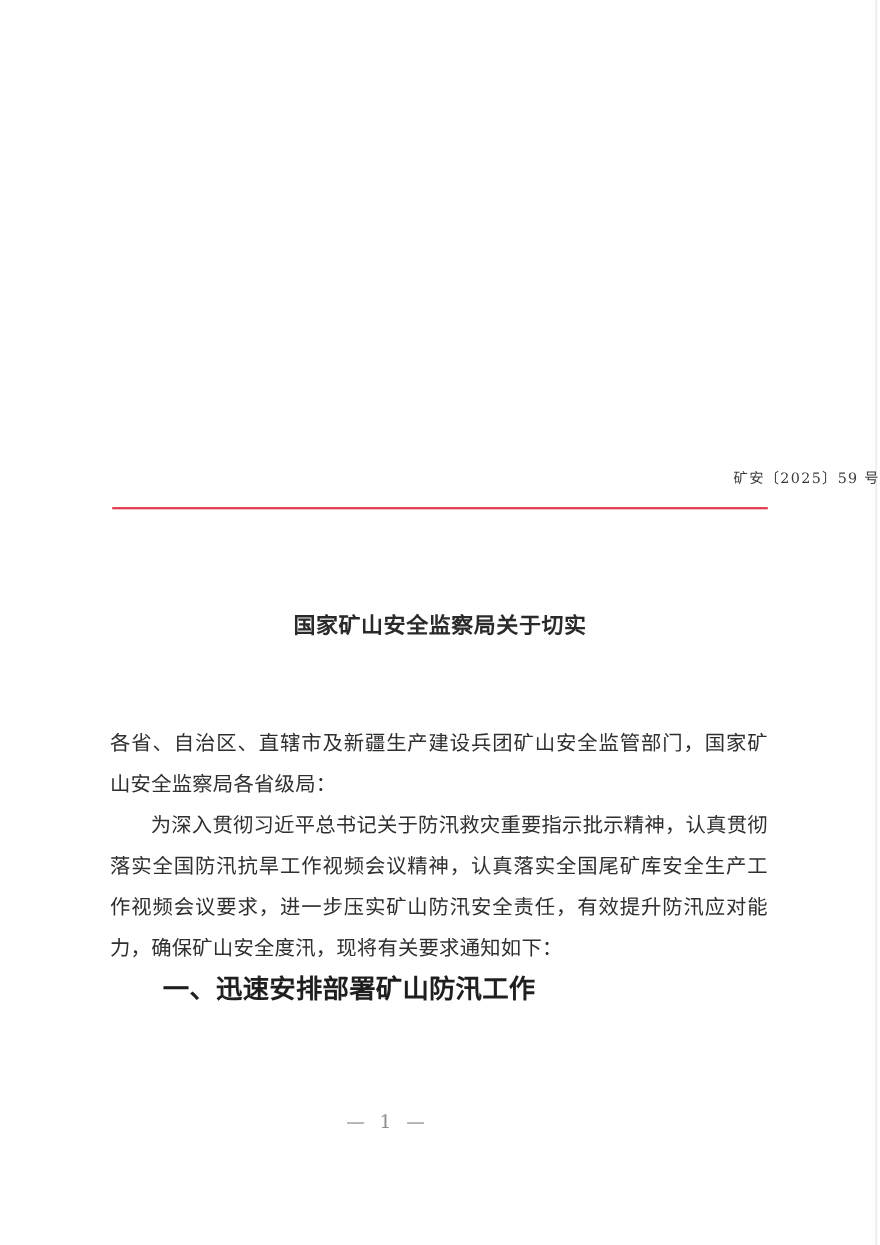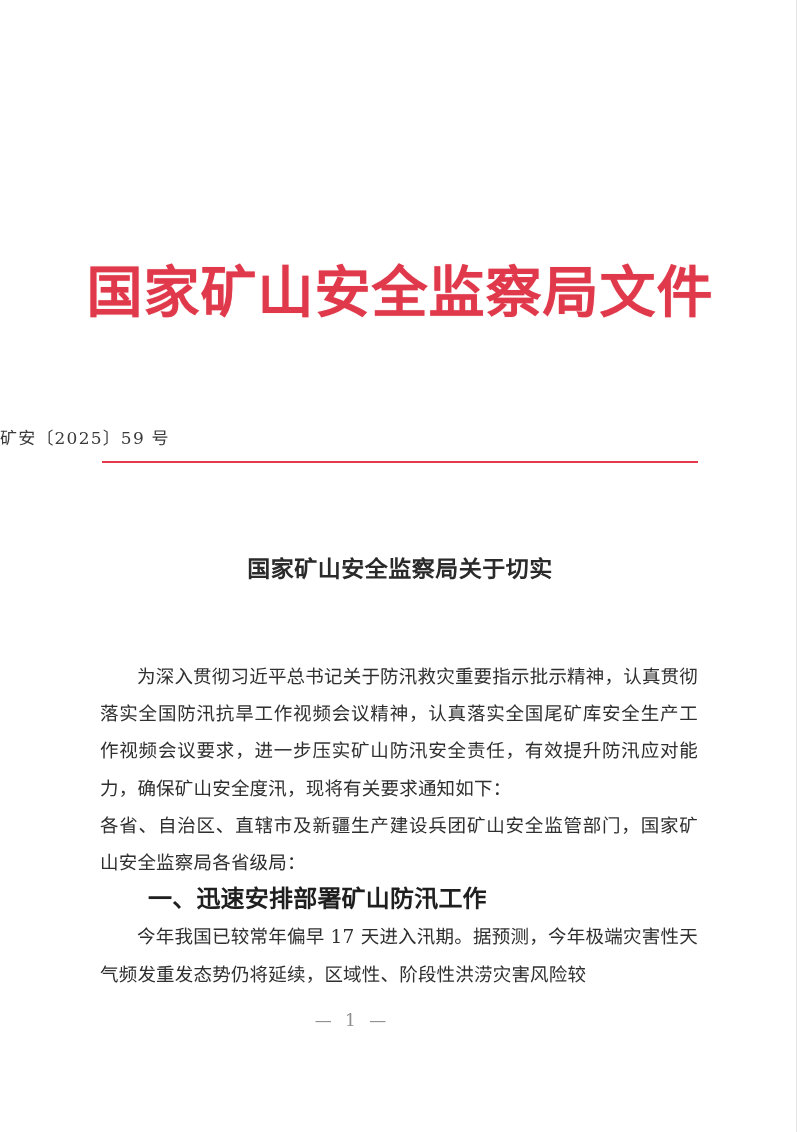--- a/index.html
+++ b/index.html
@@ -48,22 +48,22 @@
     white-space: nowrap;
     text-shadow: 0 0 1px rgba(224, 57, 75, 0.45);
   }
 
   
   .doc-number {
     position: absolute;
     top: 424px;
     left: 0;
     width: 800px;
-    text-align: left;
-    font-size: 17px;
+    text-align: right;
+    font-size: 13px;
     letter-spacing: 1.2px;
     color: #3a3a3a;
   }
 
   
   .red-rule {
     position: absolute;
     top: 461px;
     left: 102px;
     width: 596px;
@@ -73,21 +73,21 @@
 
   
   .doc-title {
     position: absolute;
     top: 548px;
     left: 0;
     width: 800px;
     text-align: center;
     font-family: "DejaVu Serif", "Liberation Serif", serif;
     font-weight: 700;
-    font-size: 23px;
+    font-size: 20px;
     line-height: 41px;
     color: #2a2a2a;
     letter-spacing: 0.5px;
   }
   .doc-title .tline { display: block; white-space: nowrap; }
 
   
   .body-block {
     position: absolute;
     top: 658px;
@@ -133,35 +133,33 @@
     box-sizing: border-box;
   }
 </style>
 </head>
 <body>
 
 <div class="page">
 
   <div class="scan-edge"></div>
 
-  <div class="masthead">国家矿山安全监察局文件</div>
 
   <div class="doc-number">矿安〔2025〕59 号</div>
 
   <div class="red-rule"></div>
 
   <div class="doc-title">
     <span class="tline">国家矿山安全监察局关于切实</span>
   </div>
 
   <div class="body-block">
+    <p class="para">各省、自治区、直辖市及新疆生产建设兵团矿山安全监管部门，国家矿山安全监察局各省级局：</p>
+
     <p class="para indent">为深入贯彻习近平总书记关于防汛救灾重要指示批示精神，认真贯彻落实全国防汛抗旱工作视频会议精神，认真落实全国尾矿库安全生产工作视频会议要求，进一步压实矿山防汛安全责任，有效提升防汛应对能力，确保矿山安全度汛，现将有关要求通知如下：</p>
-
-    <p class="para">各省、自治区、直辖市及新疆生产建设兵团矿山安全监管部门，国家矿山安全监察局各省级局：</p>
 
     <p class="section-heading">一、迅速安排部署矿山防汛工作</p>
 
-    <p class="para indent">今年我国已较常年偏早 17 天进入汛期。据预测，今年极端灾害性天气频发重发态势仍将延续，区域性、阶段性洪涝灾害风险较</p>
   </div>
 
   <div class="page-number">— 1 —</div>
 
 </div>
 
 </body></html>

